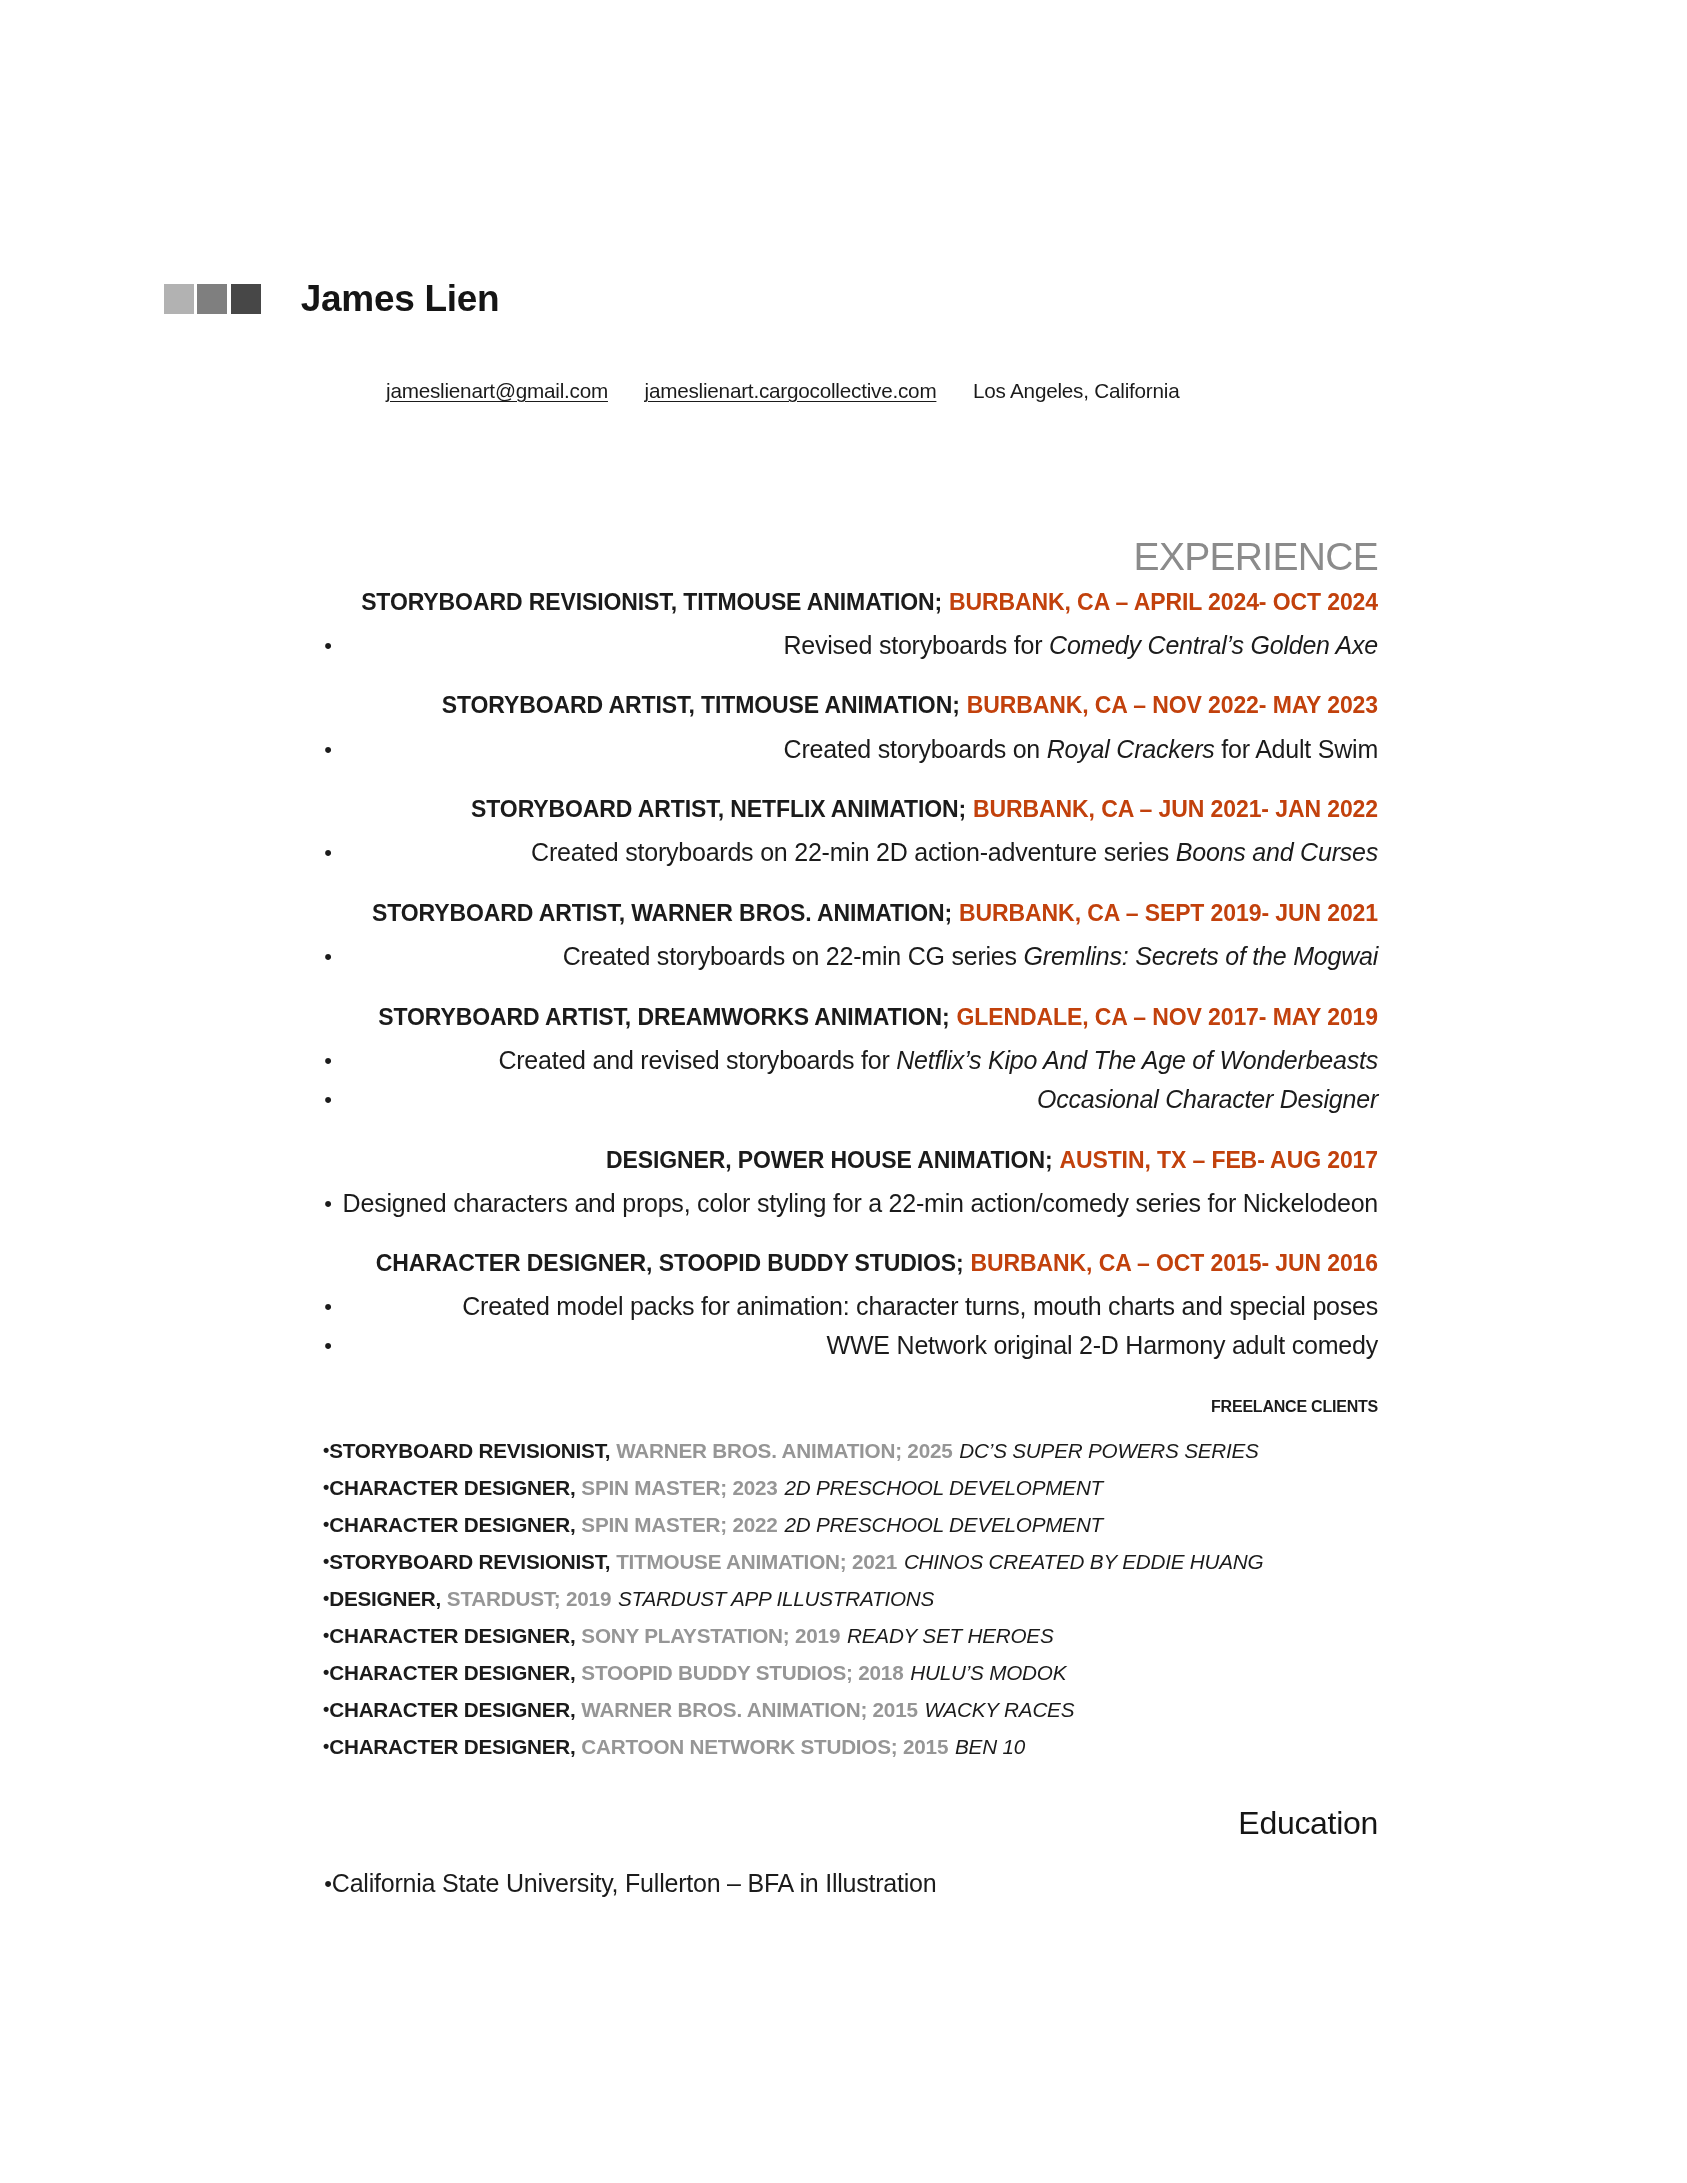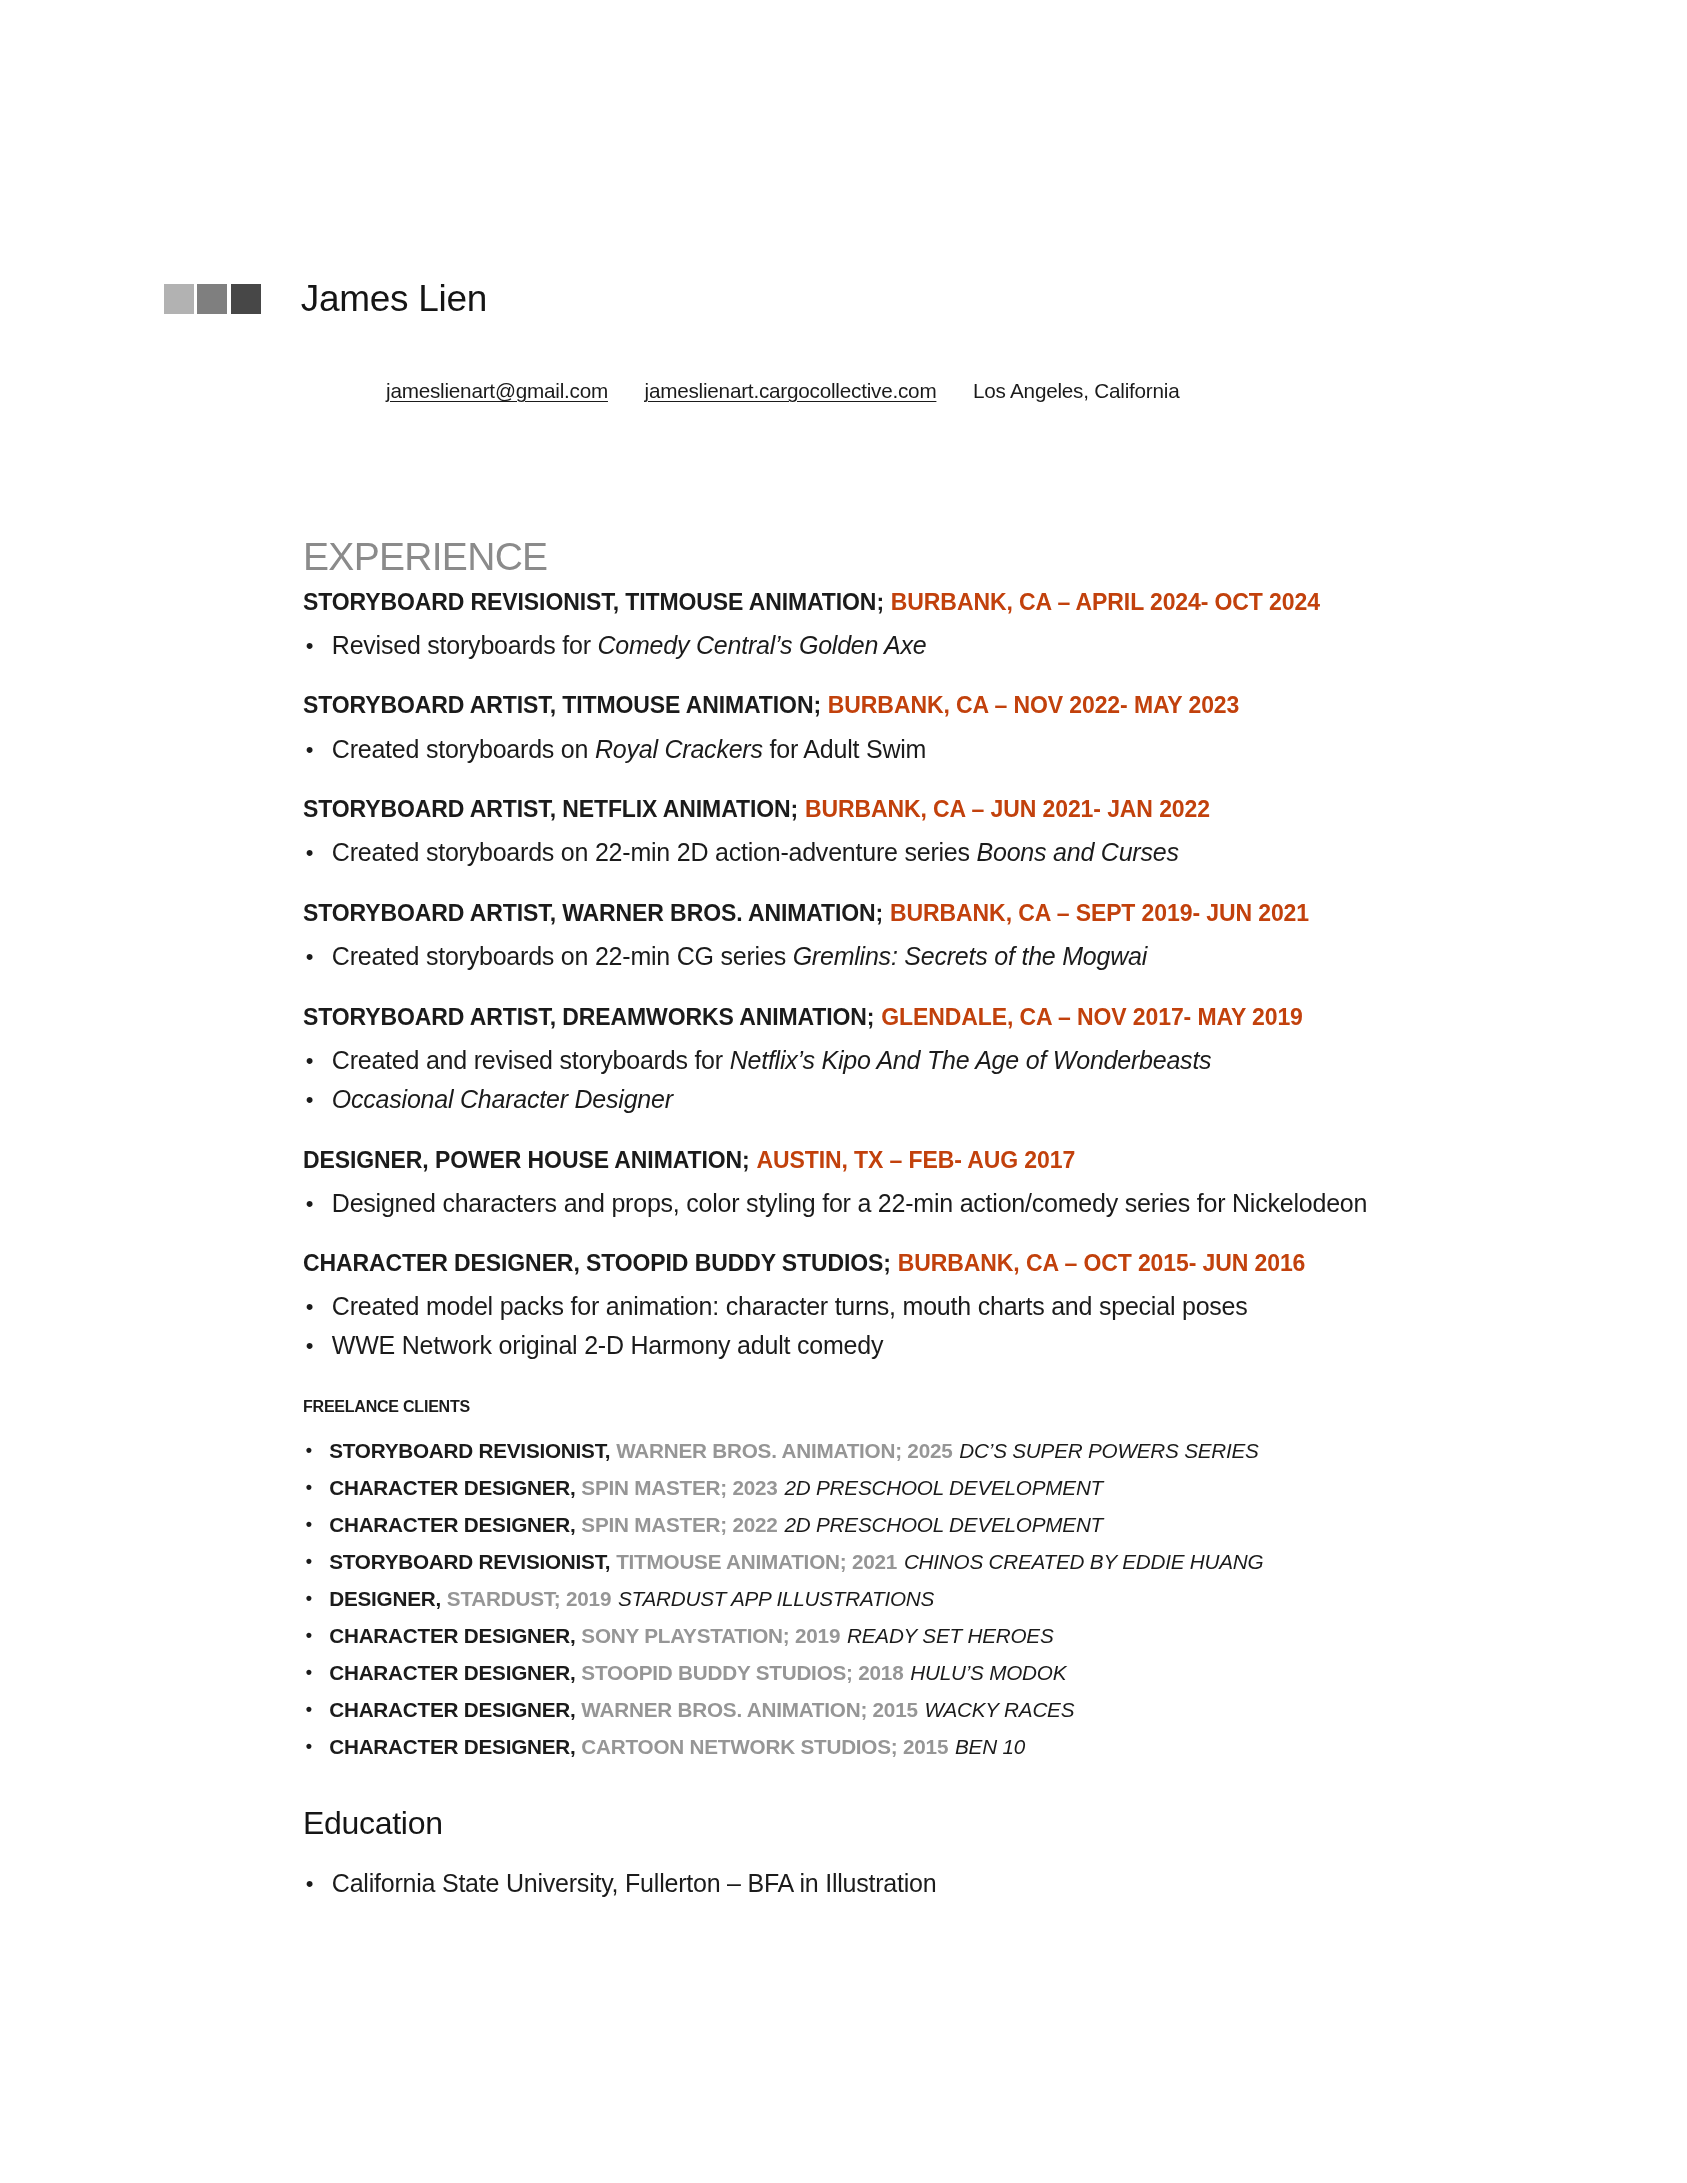--- a/index.html
+++ b/index.html
@@ -20,39 +20,39 @@
     margin-left: 164px;
     display: flex;
     align-items: center;
     height: 37px;
   }
   .logo { display: flex; gap: 3.4px; }
   .logo .sq { width: 30px; height: 30px; }
   .name {
     margin: 0 0 0 40px;
     font-size: 37px;
-    font-weight: 400;
+    font-weight: 700;
     color: #151515;
     line-height: 37px;
     letter-spacing: -0.3px;
   }
 
   
   .contact {
     margin-top: 61px;
     margin-left: 386px;
     font-size: 20.7px;
     line-height: 25px;
     color: #1b1b1b;
   }
   .contact a { color: #1b1b1b; text-decoration: underline; text-underline-offset: 3.4px; text-decoration-thickness: 1px; text-align: right; }
   .contact .gap { margin-left: 31px; }
 
   
-  .content { margin-left: 303px; width: 1075px; }
+  .content { margin-left: 303px; width: 1075px; text-align: right; }
   .exp-heading {
     margin: 131px 0 0 0;
     font-size: 39px;
     font-weight: 400;
     color: #8b8b8b;
     line-height: 45px;
     letter-spacing: -0.7px;
   }
   .entry { margin-top: 9.6px; margin-bottom: 27.6px; }
   .entry-title {

